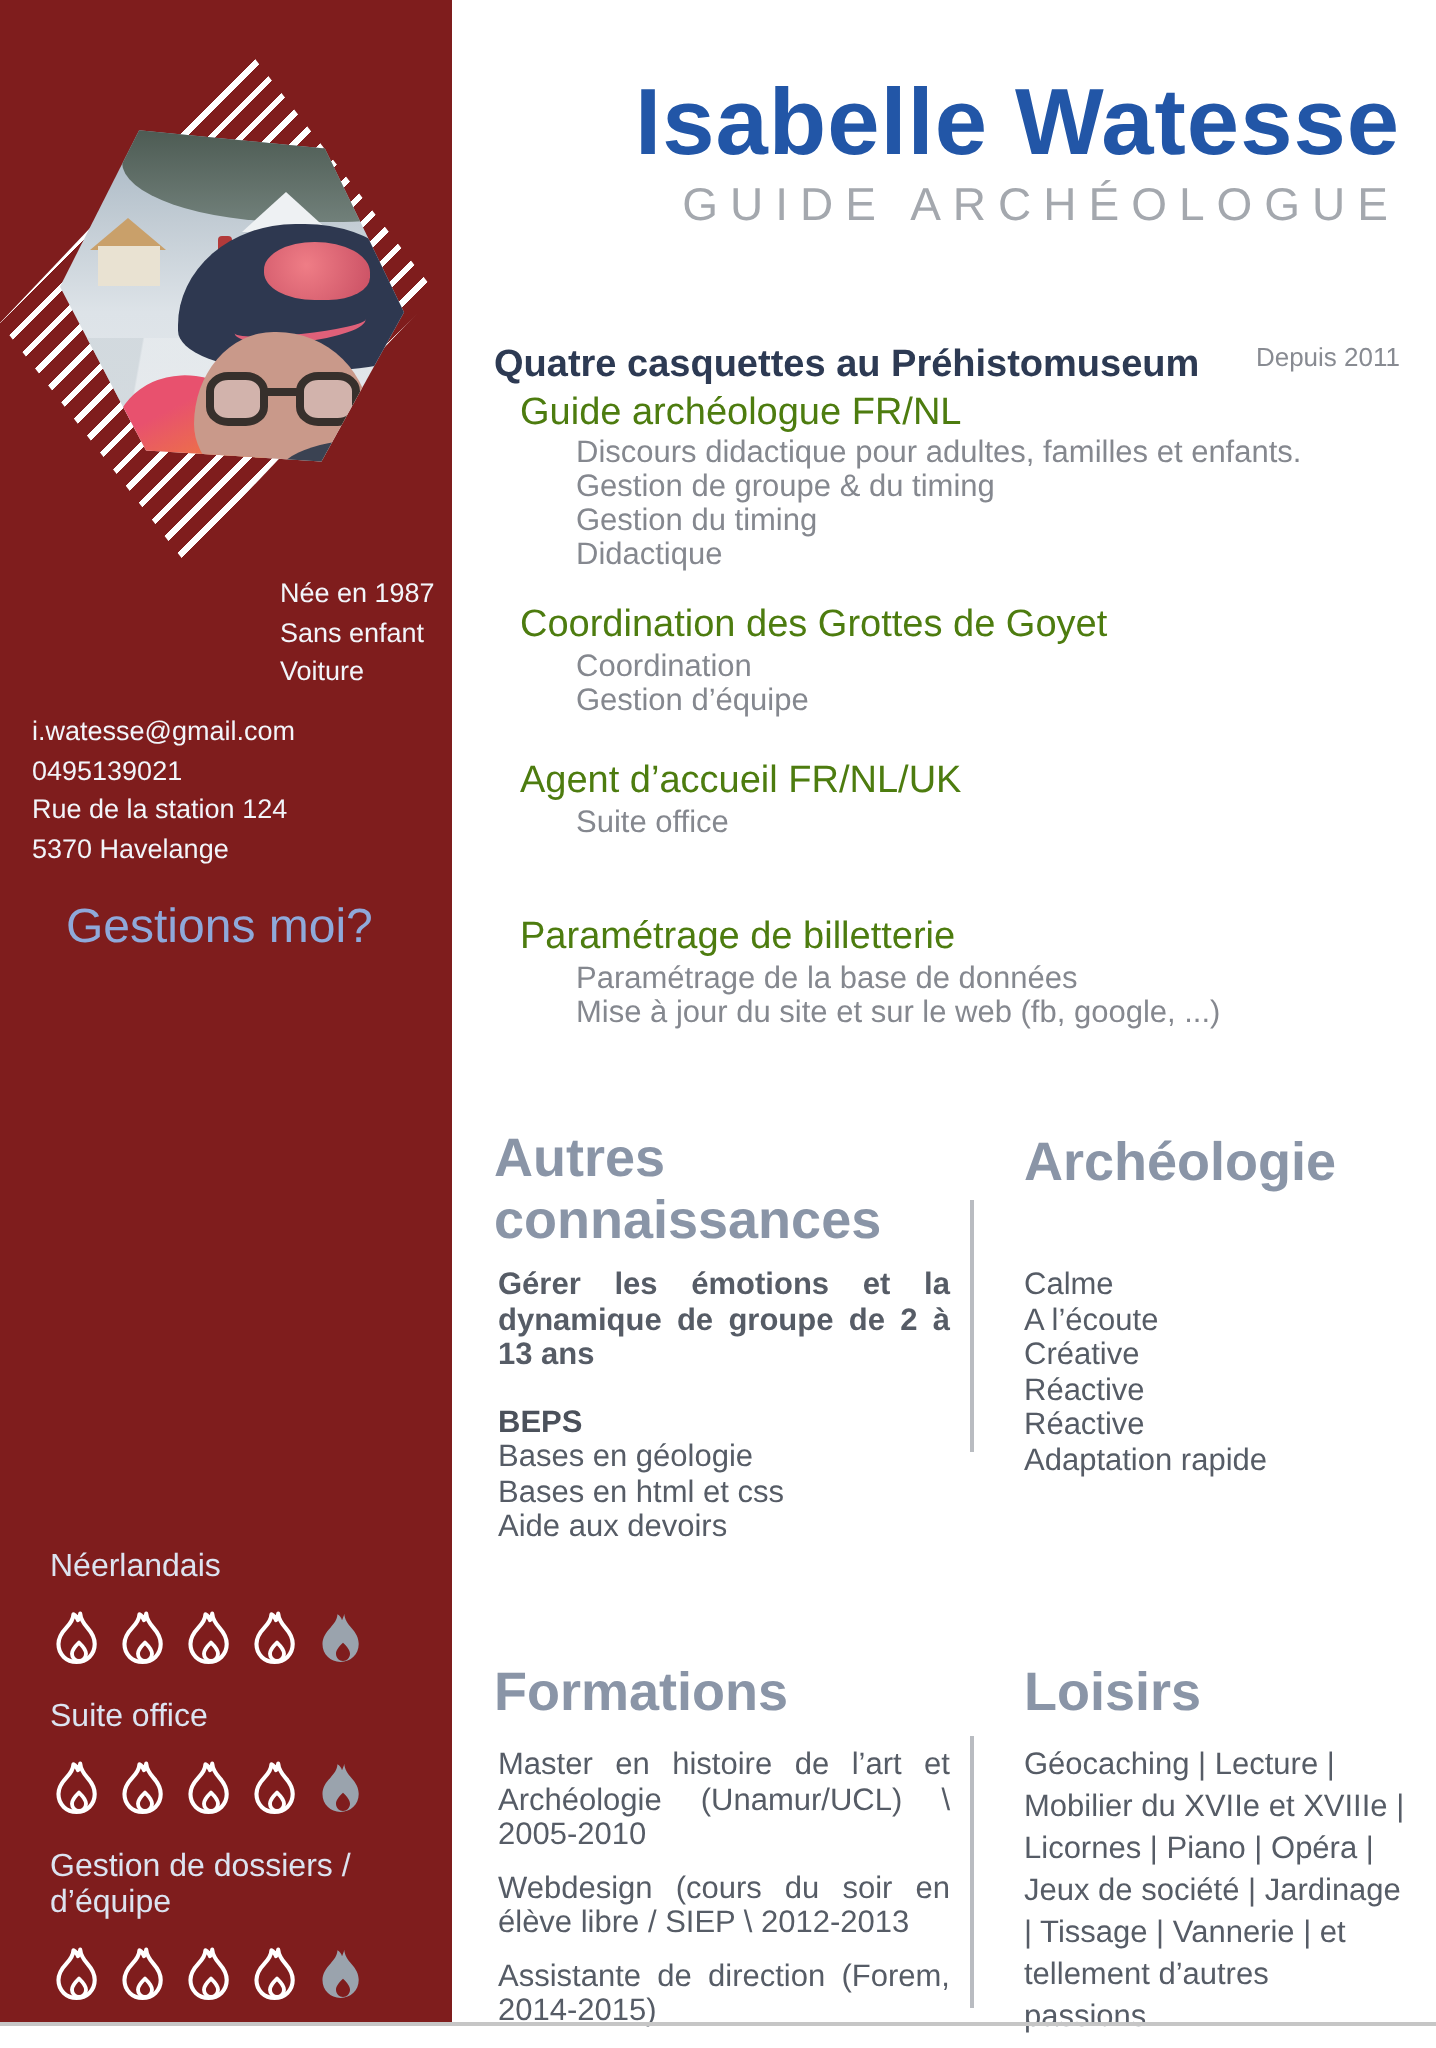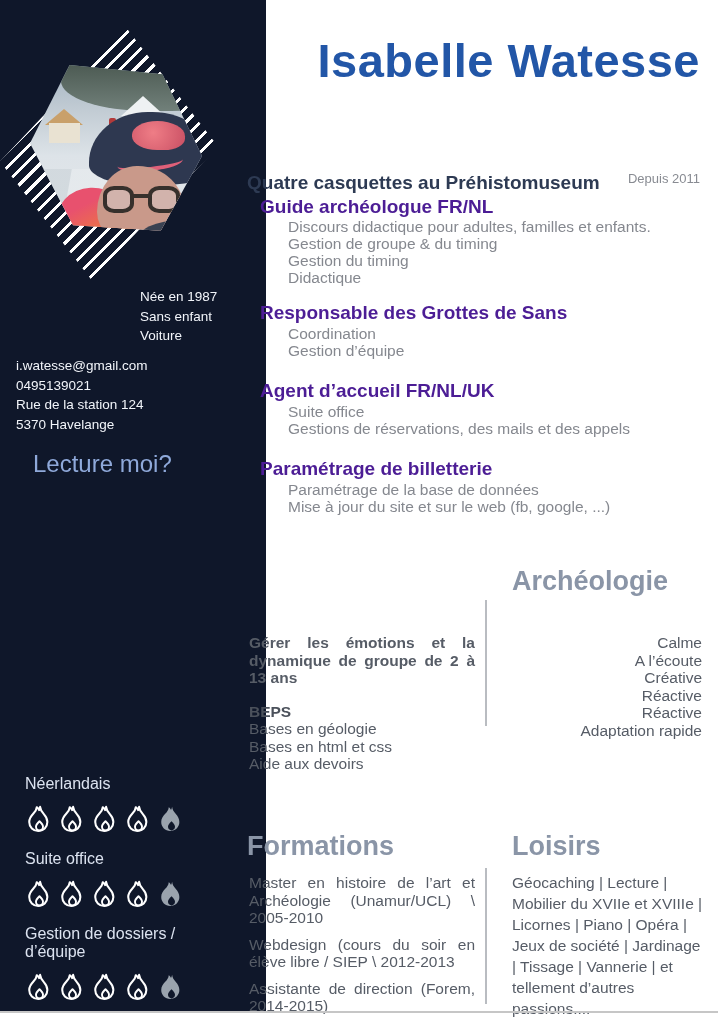--- a/index.html
+++ b/index.html
@@ -1,21 +1,21 @@
 <!DOCTYPE html>
 <html><head>
 <meta charset="utf-8">
 <style>
   * { margin:0; padding:0; box-sizing:border-box; }
   html,body { background:#ffffff; }
   body { font-family:"Liberation Sans", sans-serif; }
   .page { position:relative; width:718px; height:1024px; background:#ffffff; overflow:hidden; }
 
   
-  .sidebar { position:absolute; left:0; top:0; width:266px; height:1012px; background:#0f172a; overflow:hidden; }
+  .sidebar { position:absolute; left:0; top:0; width:226px; height:1012px; background:#7f1d1d; overflow:hidden; }
   .stripes { position:absolute; left:0; top:28px; width:218px; height:252px;
     background:repeating-linear-gradient(135deg, transparent 0 7.5px, #ffffff 7.5px 10.5px);
     clip-path:polygon(58% 0%, 100% 47%, 42% 100%, 0% 53%); }
   .hex { position:absolute; left:30px; top:56px; width:172px; height:182px;
     clip-path:polygon(0% 48%, 23% 5%, 77% 10%, 100% 55%, 76% 96%, 25% 93%);
     background:linear-gradient(180deg,#9fb0bf 0%,#c2ccd4 30%,#dde3e8 55%,#e6e9ec 100%); overflow:hidden; }
   .hill { position:absolute; top:0; left:18%; width:92%; height:30%;
     background:linear-gradient(180deg,#46544c,#71807a); border-radius:0 0 30% 55%; }
   .house-wall { position:absolute; left:11%; top:37%; width:18%; height:11%; background:#e9e2d2; }
   .house-roof { position:absolute; left:9%; top:29%; width:0; height:0;
@@ -54,21 +54,21 @@
   .flame-row { display:flex; gap:4px; margin-bottom:12px; }
   .flame-row svg { width:29px; height:37px; }
 
   
   .name { position:absolute; right:18px; top:33px; font-size:47px; font-weight:bold; letter-spacing:.5px; color:#2256a7; }
   .subtitle { position:absolute; right:18px; top:89px; font-size:23px; letter-spacing:6px; color:#a4a8ae; }
 
   .exp-heading { position:absolute; left:247px; top:159px; font-size:19px; font-weight:bold; color:#2d3a53;margin-top:13px; }
   .since { position:absolute; right:18px; top:171px; font-size:13px; color:#888b92; }
 
-  .job-title { position:absolute; left:260px; font-size:19px; font-weight:bold; color:#4c1d95; }
+  .job-title { position:absolute; left:260px; font-size:19px; font-weight:normal; color:#4d7c0f; }
   .job-details { position:absolute; left:288px; font-size:15.5px; line-height:17px; color:#85888f; }
 
   .sec-heading { position:absolute; font-size:27px; line-height:31px; font-weight:bold; color:#8a95a7; }
   .sec-items { position:absolute; font-size:15.5px; line-height:17.5px; color:#565c66; }
   .justify { text-align:justify;font-weight:bold; }
   .bold-item { font-weight:bold; color:#4b515b;margin-top:16px; }
   .form-item { text-align:justify; margin-bottom:9px; }
   .loisirs-text { position:absolute; left:512px; top:872px; width:196px; font-size:15.5px; line-height:21px; color:#565c66; }
 
   .vdivider { position:absolute; width:1.5px; background:#b9bcc1; }
@@ -113,21 +113,21 @@
       <div>Voiture</div>
     </div>
 
     <div class="contact">
       <div>i.watesse@gmail.com</div>
       <div>0495139021</div>
       <div>Rue de la station 124</div>
       <div>5370 Havelange</div>
     </div>
 
-    <div class="pourquoi">Lecture moi?</div>
+    <div class="pourquoi">Gestions moi?</div>
 
     <div class="skills">
         <div class="skill-label">Néerlandais</div>
         <div class="flame-row">
           <svg viewBox="0 0 24 24">
             <path d="M12.5 1.5c.2 2.4 1.5 4.2 3.1 6 1.7 1.9 2.9 4 2.9 6.6 0 4.3-3.3 7.4-7.5 7.4s-7.5-3.1-7.5-7.4c0-2.8 1.5-4.9 3.3-6.8 1.5-1.6 2.8-3.3 2.9-5.5.9.5 1.6 1.4 1.9 2.4.3-.9.8-1.8.9-2.7z" fill="none" stroke="#ffffff" stroke-width="1.7" stroke-linejoin="round"></path>
             <path d="M12 13.5c-1.9 1.8-2.9 3.2-2.9 4.6 0 1.7 1.3 3 2.9 3s2.9-1.3 2.9-3c0-1.4-1-2.8-2.9-4.6z" fill="none" stroke="#ffffff" stroke-width="1.6" stroke-linejoin="round"></path>
           </svg>
           <svg viewBox="0 0 24 24">
             <path d="M12.5 1.5c.2 2.4 1.5 4.2 3.1 6 1.7 1.9 2.9 4 2.9 6.6 0 4.3-3.3 7.4-7.5 7.4s-7.5-3.1-7.5-7.4c0-2.8 1.5-4.9 3.3-6.8 1.5-1.6 2.8-3.3 2.9-5.5.9.5 1.6 1.4 1.9 2.4.3-.9.8-1.8.9-2.7z" fill="none" stroke="#ffffff" stroke-width="1.7" stroke-linejoin="round"></path>
@@ -186,62 +186,63 @@
             <path d="M12 13.5c-1.9 1.8-2.9 3.2-2.9 4.6 0 1.7 1.3 3 2.9 3s2.9-1.3 2.9-3c0-1.4-1-2.8-2.9-4.6z" fill="none" stroke="#ffffff" stroke-width="1.6" stroke-linejoin="round"></path>
           </svg>
           <svg viewBox="0 0 24 24">
             <path d="M12.5 1.5c.2 2.4 1.5 4.2 3.1 6 1.7 1.9 2.9 4 2.9 6.6 0 4.3-3.3 7.4-7.5 7.4s-7.5-3.1-7.5-7.4c0-2.8 1.5-4.9 3.3-6.8 1.5-1.6 2.8-3.3 2.9-5.5.9.5 1.6 1.4 1.9 2.4.3-.9.8-1.8.9-2.7z M12 13.5c-1.9 1.8-2.9 3.2-2.9 4.6 0 1.7 1.3 3 2.9 3s2.9-1.3 2.9-3c0-1.4-1-2.8-2.9-4.6z" fill="#9aa3ad" fill-rule="evenodd"></path>
           </svg>
         </div>
       </div>
   </div>
 
   <div class="name">Isabelle Watesse</div>
+  <div class="subtitle">GUIDE ARCHÉOLOGUE</div>
 
   <div class="exp-heading">Quatre casquettes au Préhistomuseum</div>
   <div class="since">Depuis 2011</div>
 
   <div class="job-title" style="top:196px">Guide archéologue FR/NL</div>
   <div class="job-details" style="top:218px">
     <div>Discours didactique pour adultes, familles et enfants.</div>
     <div>Gestion de groupe &amp; du timing</div>
     <div>Gestion du timing</div>
     <div>Didactique</div>
   </div>
 
-  <div class="job-title" style="top:302px">Responsable des Grottes de Sans</div>
+  <div class="job-title" style="top:302px">Coordination des Grottes de Goyet</div>
   <div class="job-details" style="top:325px">
     <div>Coordination</div>
     <div>Gestion d’équipe</div>
   </div>
 
   <div class="job-title" style="top:380px">Agent d’accueil FR/NL/UK</div>
   <div class="job-details" style="top:403px">
     <div>Suite office</div>
-    <div>Gestions de réservations, des mails et des appels</div>
   </div>
 
   <div class="job-title" style="top:458px">Paramétrage de billetterie</div>
   <div class="job-details" style="top:481px">
     <div>Paramétrage de la base de données</div>
     <div>Mise à jour du site et sur le web (fb, google, ...)</div>
   </div>
 
+  <div class="sec-heading" style="left:247px; top:564px; width:232px;">Autres connaissances</div>
   <div class="sec-items" style="left:249px; top:634px; width:226px;">
     <div class="justify">Gérer les émotions et la dynamique de groupe de 2 à 13 ans</div>
     <div class="bold-item">BEPS</div>
     <div>Bases en géologie</div>
     <div>Bases en html et css</div>
     <div>Aide aux devoirs</div>
   </div>
 
   <div class="vdivider vd1"></div>
 
   <div class="sec-heading" style="left:512px; top:566px;">Archéologie</div>
-  <div class="sec-items" style="left:512px; top:634px; width:190px;text-align:right;">
+  <div class="sec-items" style="left:512px; top:634px; width:190px;">
     <div>Calme</div>
     <div>A l’écoute</div>
     <div>Créative</div>
     <div>Réactive</div>
     <div>Réactive</div>
     <div>Adaptation rapide</div>
   </div>
 
   <div class="sec-heading" style="left:247px; top:831px;">Formations</div>
   <div class="sec-items" style="left:249px; top:874px; width:226px;">

